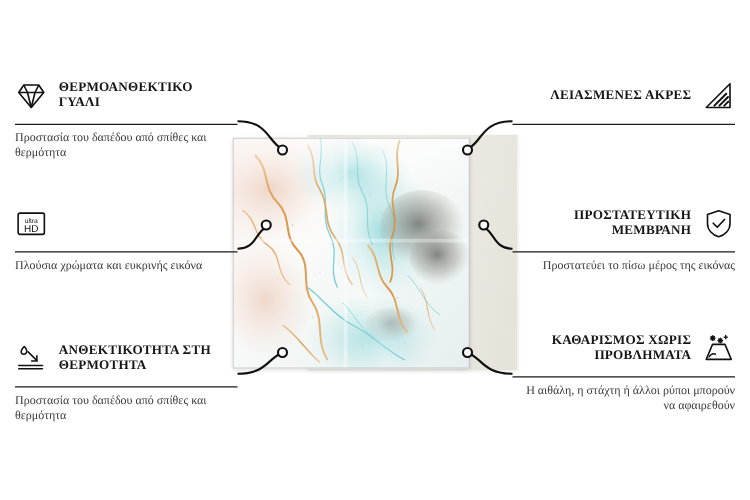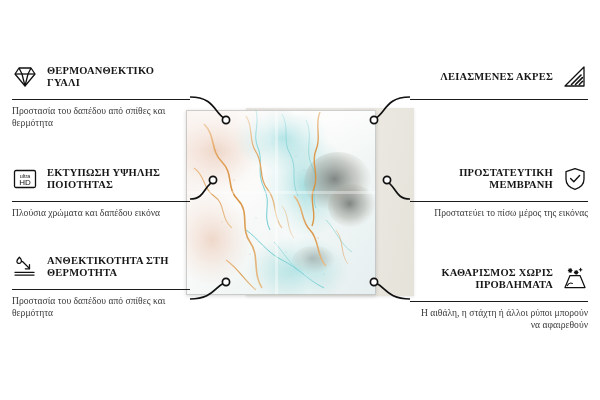--- a/index.html
+++ b/index.html
@@ -63,21 +63,21 @@
   }
   .f-desc{
     font-size:9.6px;line-height:11.6px;color:#3a3a3a;
   }
   .f-icon{width:26px;height:26px;flex:0 0 26px;display:flex;align-items:center;}
   .f-icon svg{display:block;}
 
   
   #feat-0{top:60px;}
   #feat-1{top:162px;}
-  #feat-2{top:250px;}
+  #feat-2{top:270px;}
   #feat-3{top:60px;}
   #feat-4{top:162px;}
   #feat-5{top:262px;}
 </style>
 </head>
 <body>
 
 <div class="stage">
 
   <div class="product-wrap">
@@ -221,24 +221,23 @@
 
   <div class="feature left" id="feat-1">
     <div class="f-head">
       <span class="f-icon">
         <svg width="26" height="26" viewBox="0 0 26 26" xmlns="http://www.w3.org/2000/svg">
           <rect x="2.5" y="4.5" width="21" height="17" rx="1.5" fill="none" stroke="#111" stroke-width="1.3"></rect>
           <text x="13" y="12" text-anchor="middle" font-family="Liberation Sans, sans-serif" font-size="5.4" fill="#111">ultra</text>
           <text x="13" y="19.4" text-anchor="middle" font-family="Liberation Sans, sans-serif" font-size="8" fill="#111">HD</text>
         </svg>
       </span>
-      <span class="f-title">ΕΚΤΥΠΩΣΗ ΥΨΗΛΗΣ ΠΟΙΟΤΗΤΑΣ</span>
-    </div>
-    <div class="f-rule"></div>
-    <div class="f-desc">Πλούσια χρώματα και δαπέδου εικόνα</div>
+    </div>
+    <div class="f-rule"></div>
+    <div class="f-desc">Πλούσια χρώματα και ευκρινής εικόνα</div>
   </div>
 
   <div class="feature left" id="feat-2">
     <div class="f-head">
       <span class="f-icon">
         <svg width="26" height="26" viewBox="0 0 26 26" xmlns="http://www.w3.org/2000/svg">
           <g fill="none" stroke="#111" stroke-width="1.25" stroke-linejoin="round" stroke-linecap="round">
             <path d="M7.4 3.2 C9.6 5.4 10 7.2 8.8 8.6 C7.6 10 5.4 9.6 5 8 C4.7 6.6 5.6 5 7.4 3.2 Z"></path>
             <path d="M10.5 7.5 L17.5 14.5"></path>
             <path d="M17.5 10.6 L17.5 14.8 L13.3 14.8"></path>

